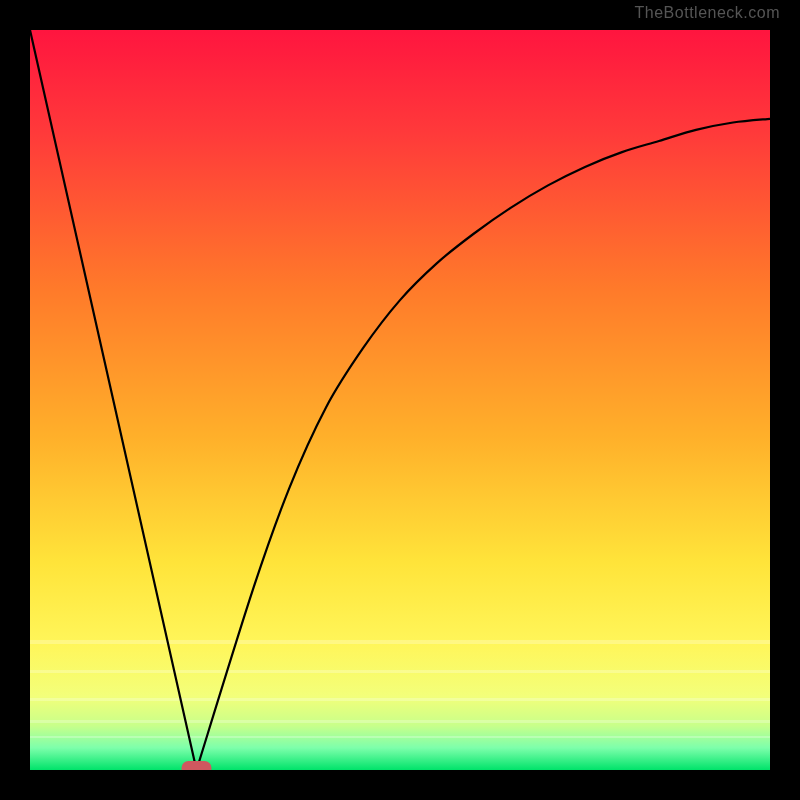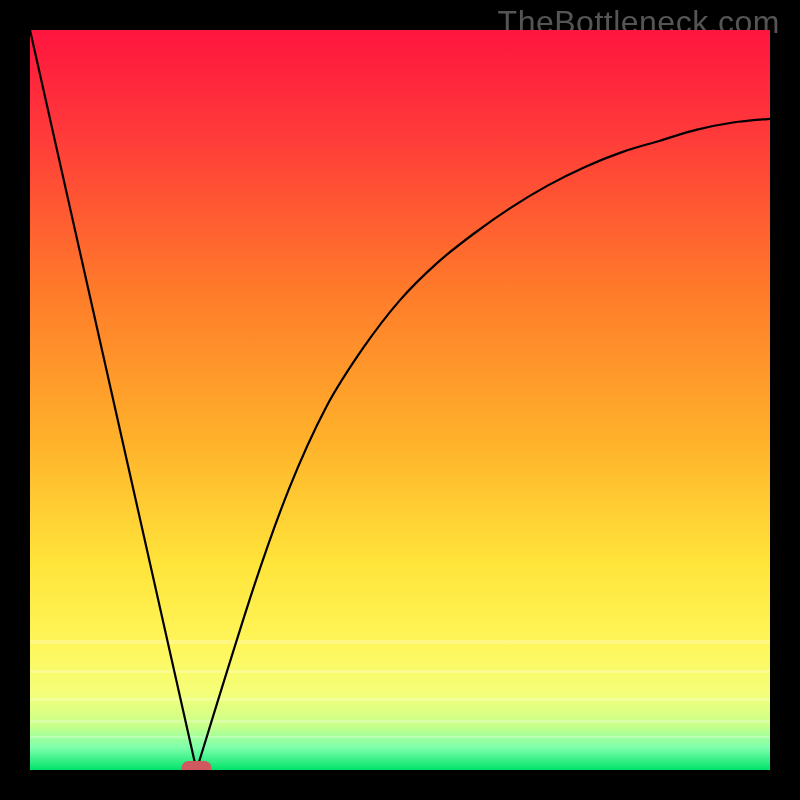--- a/index.html
+++ b/index.html
@@ -15,21 +15,21 @@
     position: relative;
     width: 800px;
     height: 800px;
     background: #000;
   }
   .watermark {
     position: absolute;
     top: 4px;
     right: 20px;
     color: #555;
-    font-size: 32px;
+    font-size: 16px;
     font-weight: 500;
     letter-spacing: 0.5px;
     user-select: none;
   }
   
   svg.plot {
     position: absolute;
     left: 30px;
     top: 30px;
     width: 740px;

